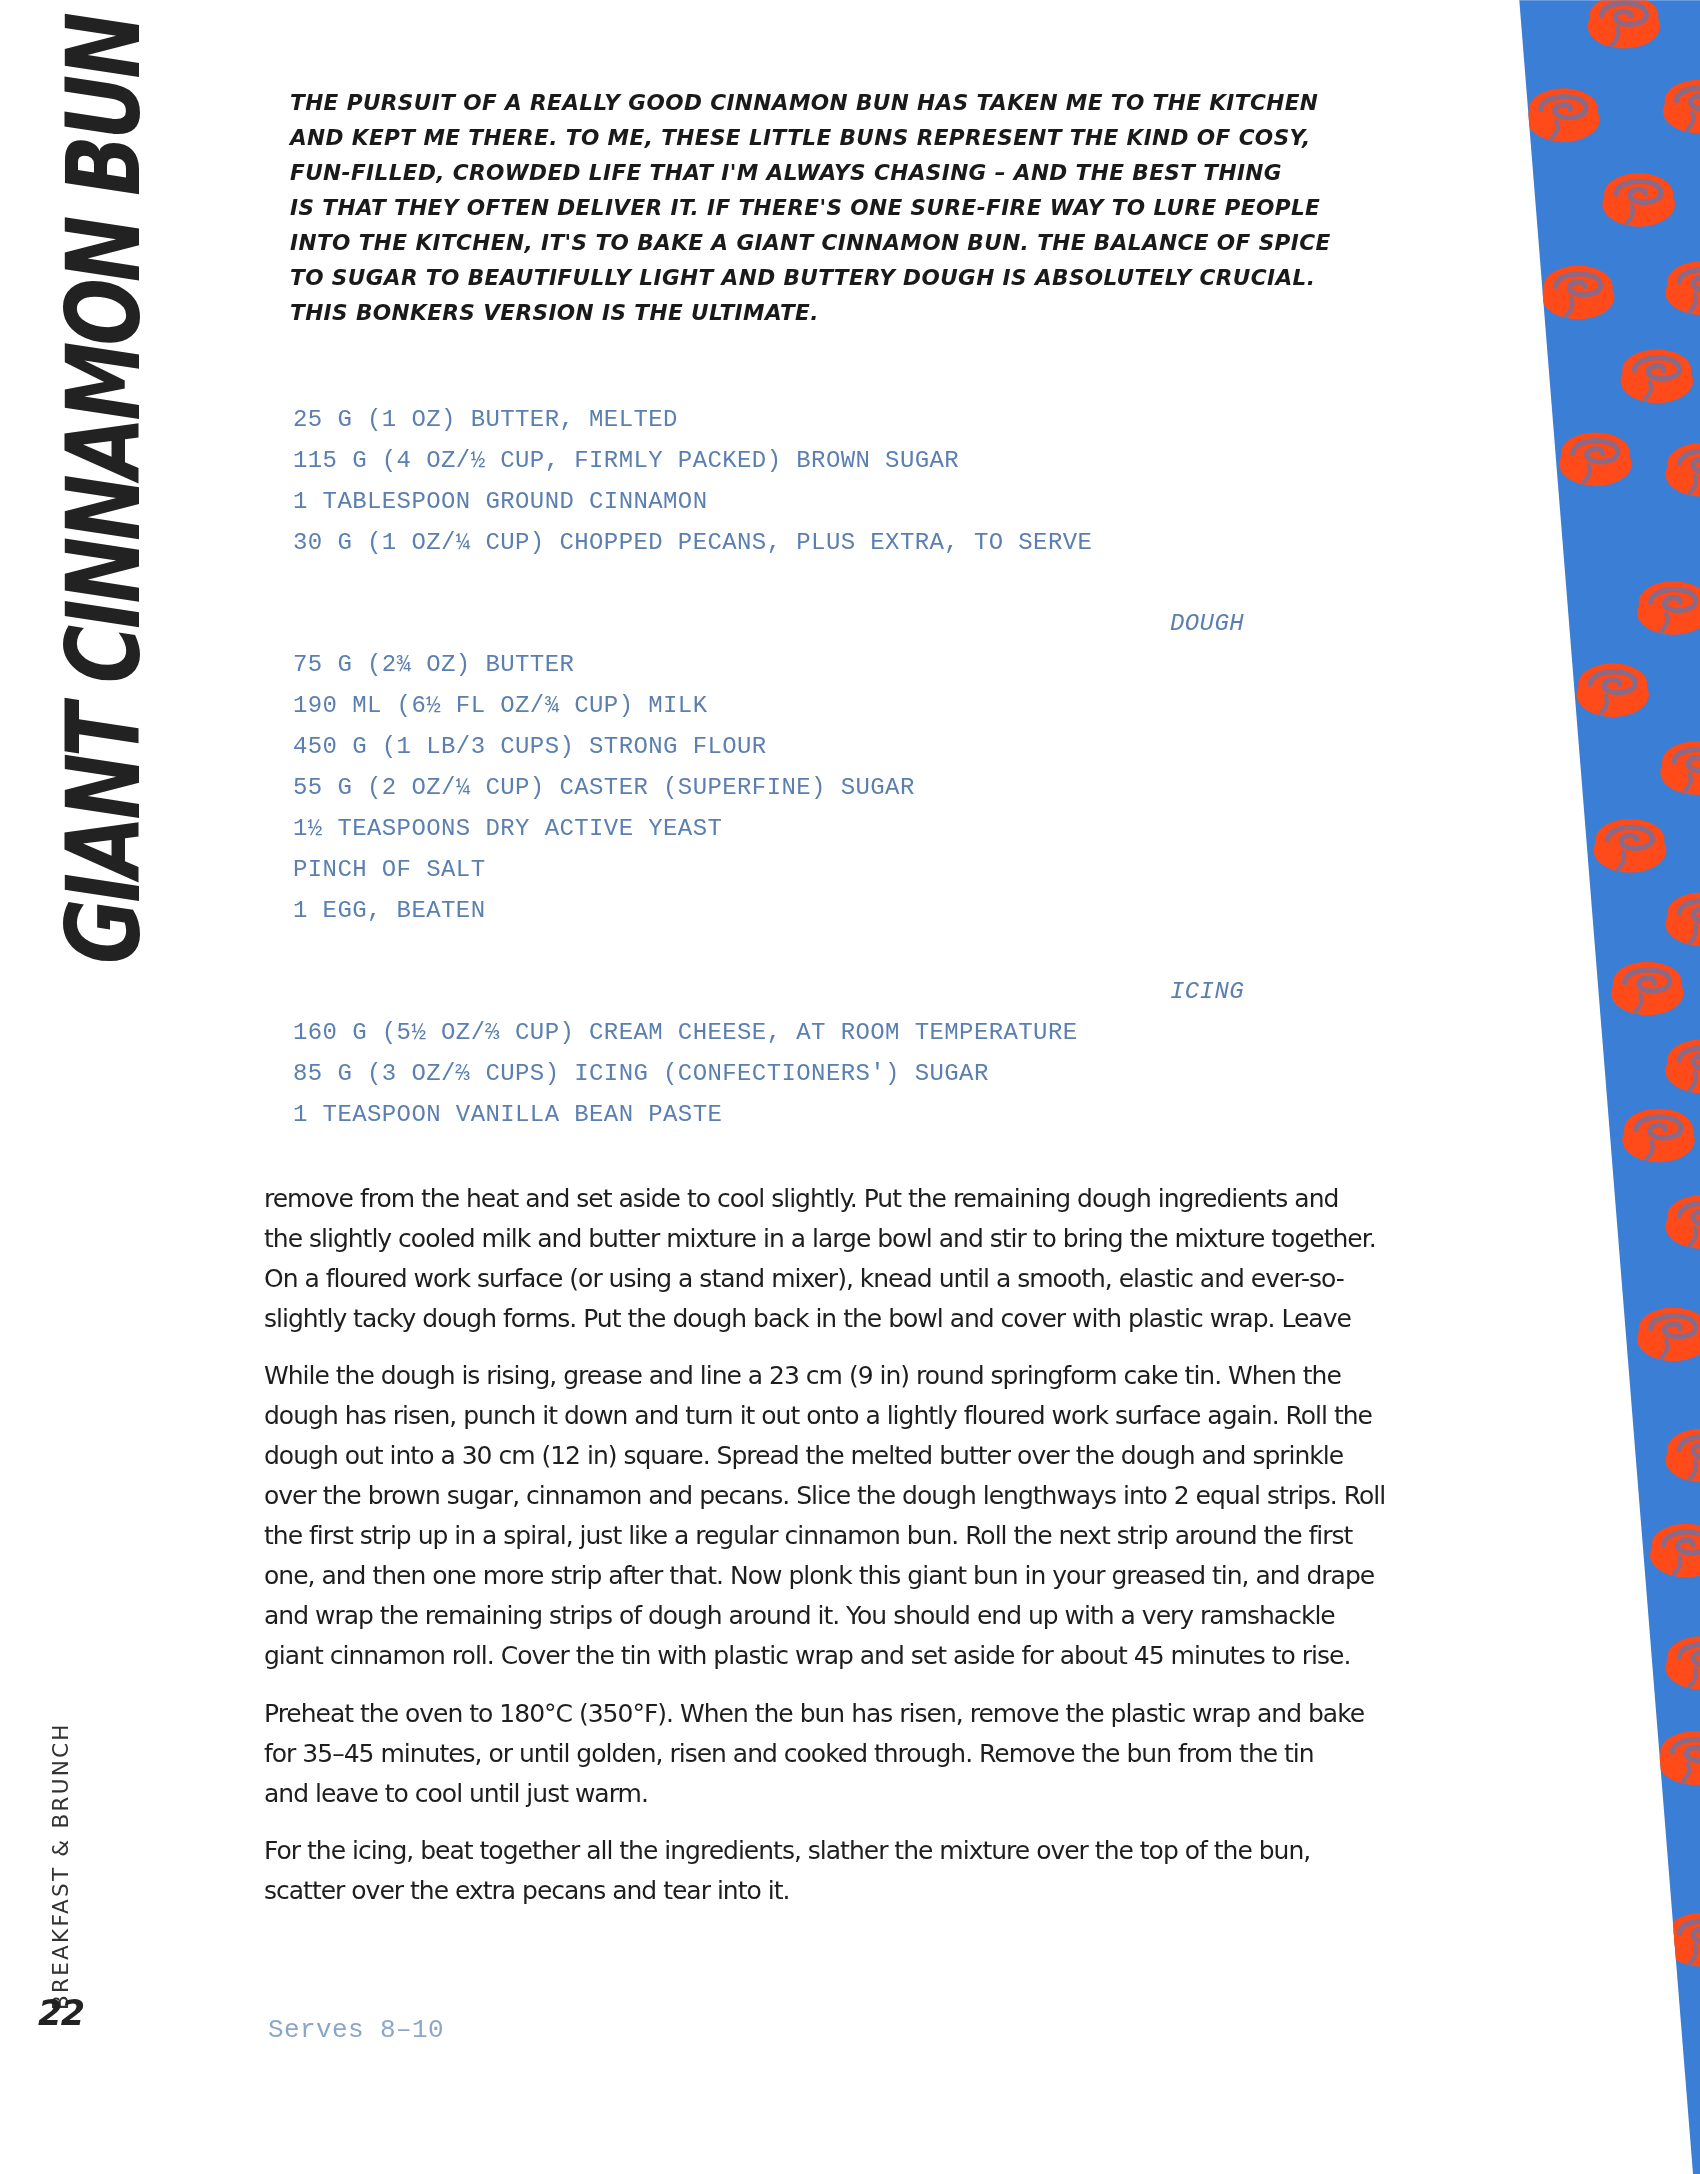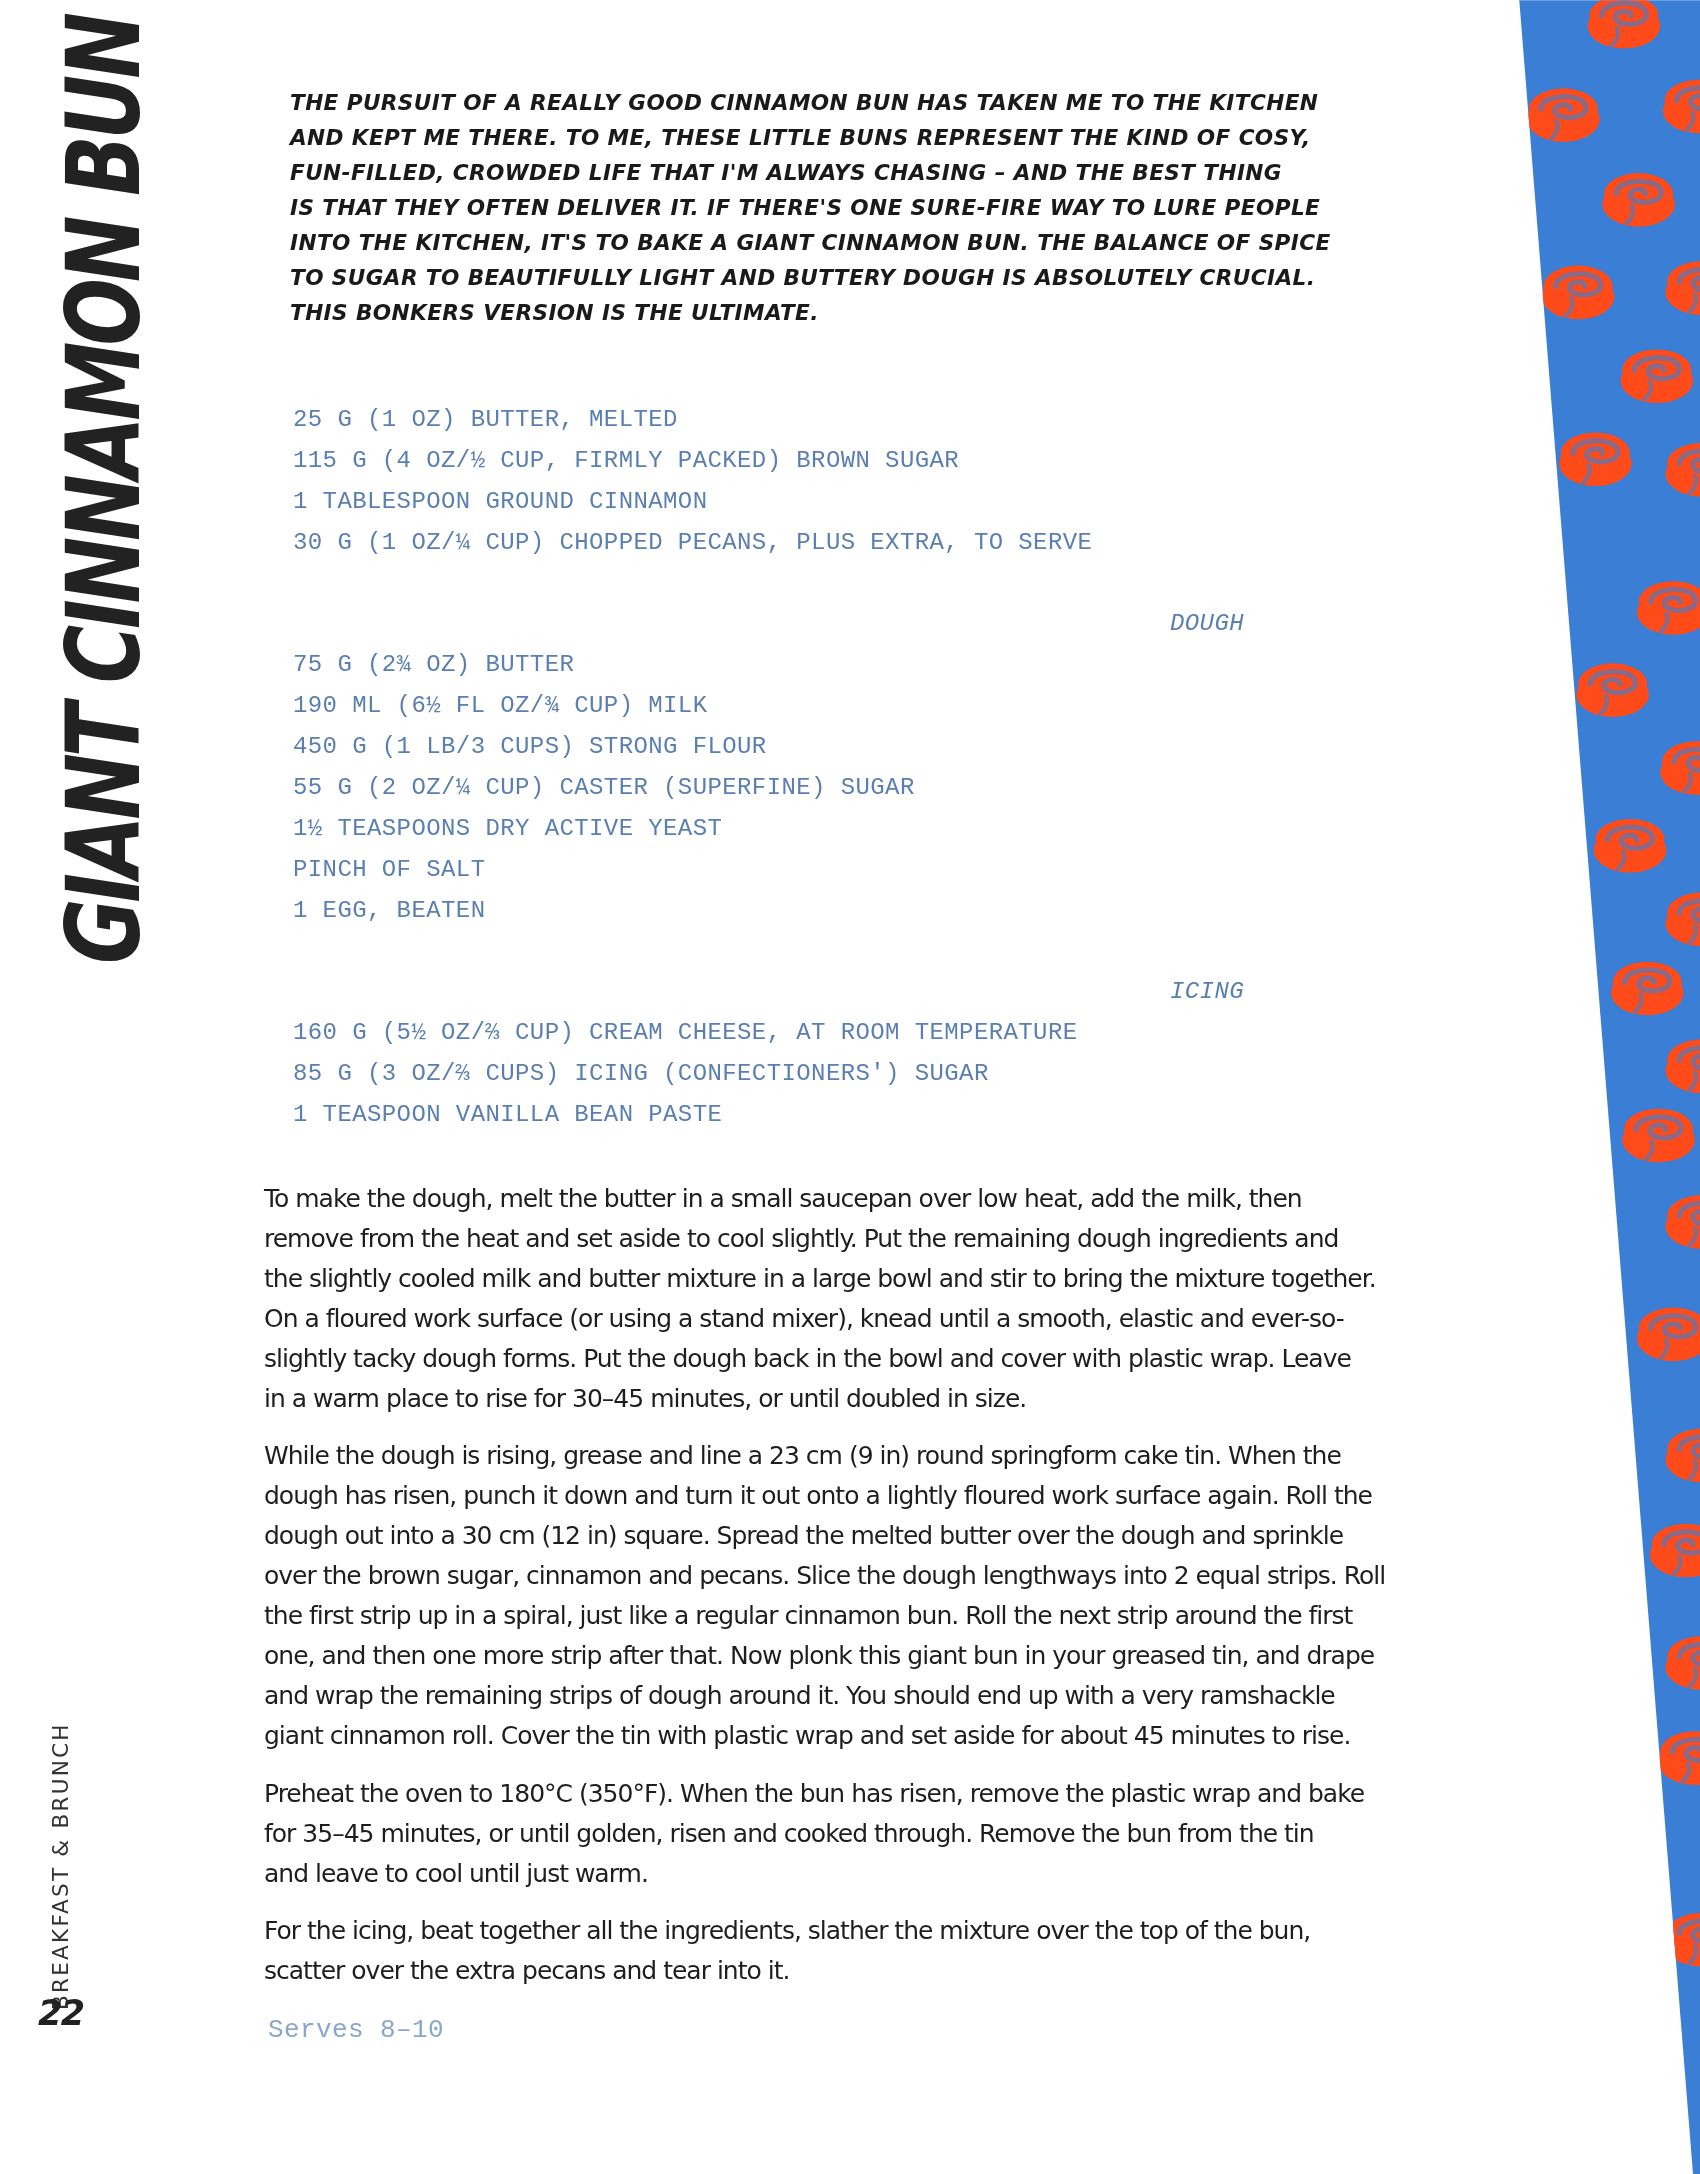--- a/index.html
+++ b/index.html
@@ -260,26 +260,24 @@
     <div class="ing-group">
       <span class="ing-heading">Icing</span>
       <span class="ing-line">160 g (5½ oz/⅔ cup) cream cheese, at room temperature</span>
       <span class="ing-line">85 g (3 oz/⅔ cups) icing (confectioners') sugar</span>
       <span class="ing-line">1 teaspoon vanilla bean paste</span>
     </div>
   </div>
 
   <div class="method">
     <p>
-      <span class="mline">To make the dough, melt the butter in a small saucepan over low heat, add the milk, then</span>
       <span class="mline">remove from the heat and set aside to cool slightly. Put the remaining dough ingredients and</span>
       <span class="mline">the slightly cooled milk and butter mixture in a large bowl and stir to bring the mixture together.</span>
       <span class="mline">On a floured work surface (or using a stand mixer), knead until a smooth, elastic and ever-so-</span>
       <span class="mline">slightly tacky dough forms. Put the dough back in the bowl and cover with plastic wrap. Leave</span>
-      <span class="mline">in a warm place to rise for 30–45 minutes, or until doubled in size.</span>
     </p>
     <p>
       <span class="mline">While the dough is rising, grease and line a 23 cm (9 in) round springform cake tin. When the</span>
       <span class="mline">dough has risen, punch it down and turn it out onto a lightly floured work surface again. Roll the</span>
       <span class="mline">dough out into a 30 cm (12 in) square. Spread the melted butter over the dough and sprinkle</span>
       <span class="mline">over the brown sugar, cinnamon and pecans. Slice the dough lengthways into 2 equal strips. Roll</span>
       <span class="mline">the first strip up in a spiral, just like a regular cinnamon bun. Roll the next strip around the first</span>
       <span class="mline">one, and then one more strip after that. Now plonk this giant bun in your greased tin, and drape</span>
       <span class="mline">and wrap the remaining strips of dough around it. You should end up with a very ramshackle</span>
       <span class="mline">giant cinnamon roll. Cover the tin with plastic wrap and set aside for about 45 minutes to rise.</span>

